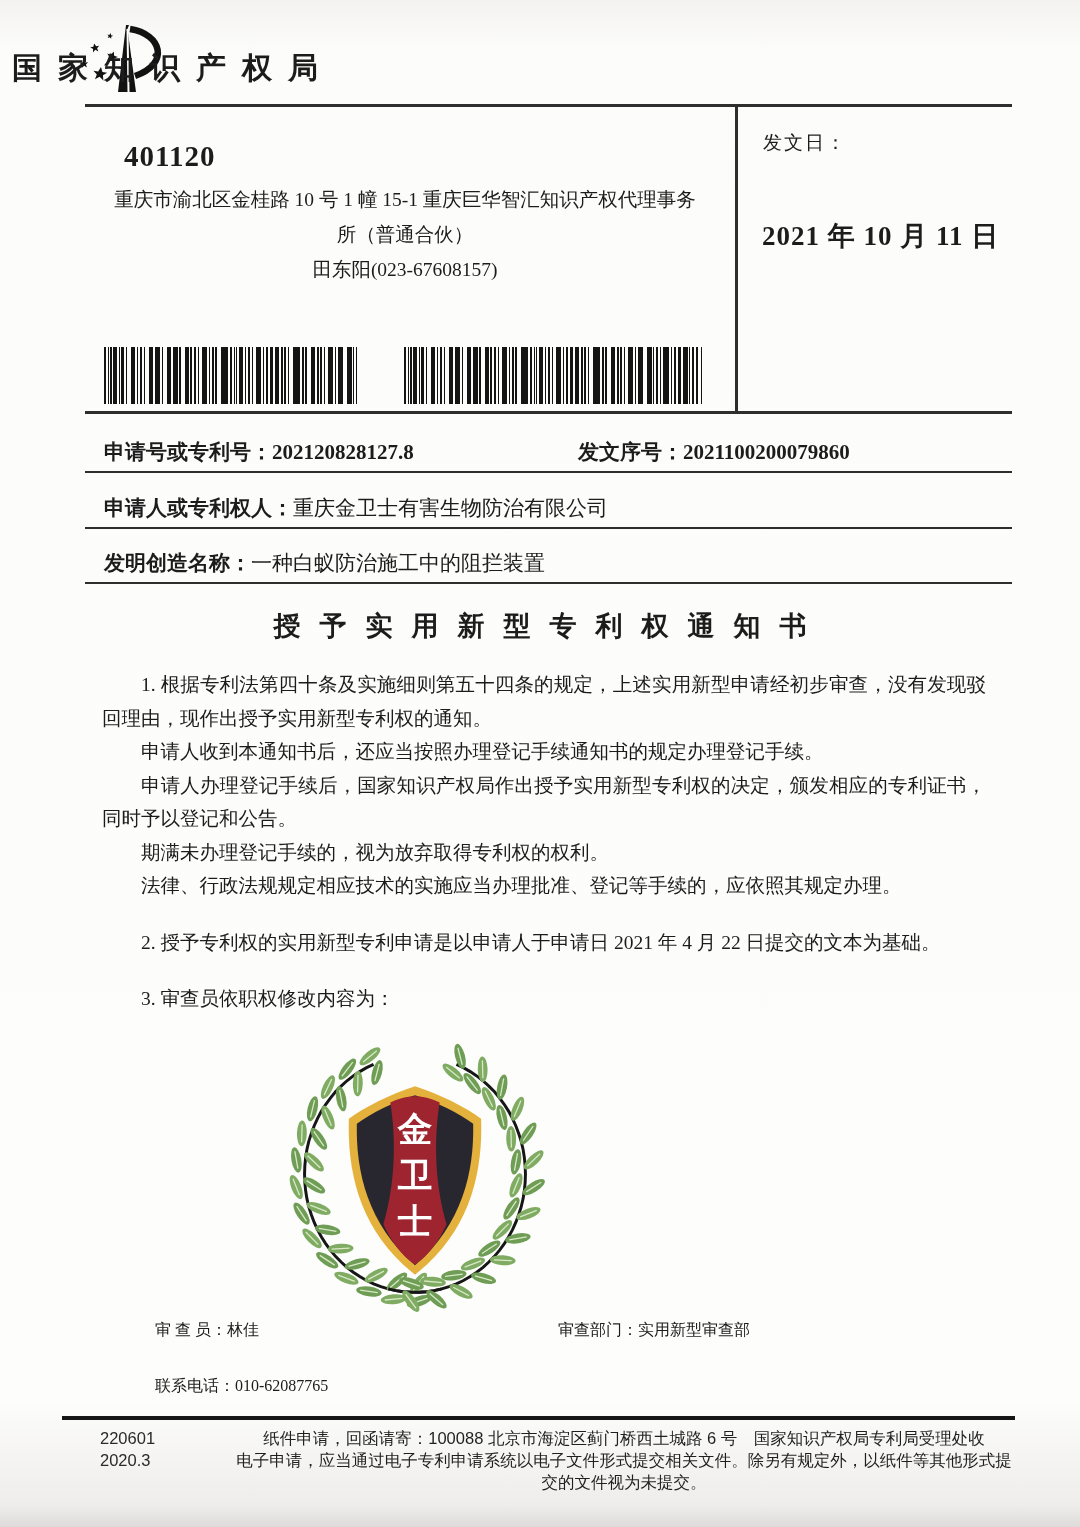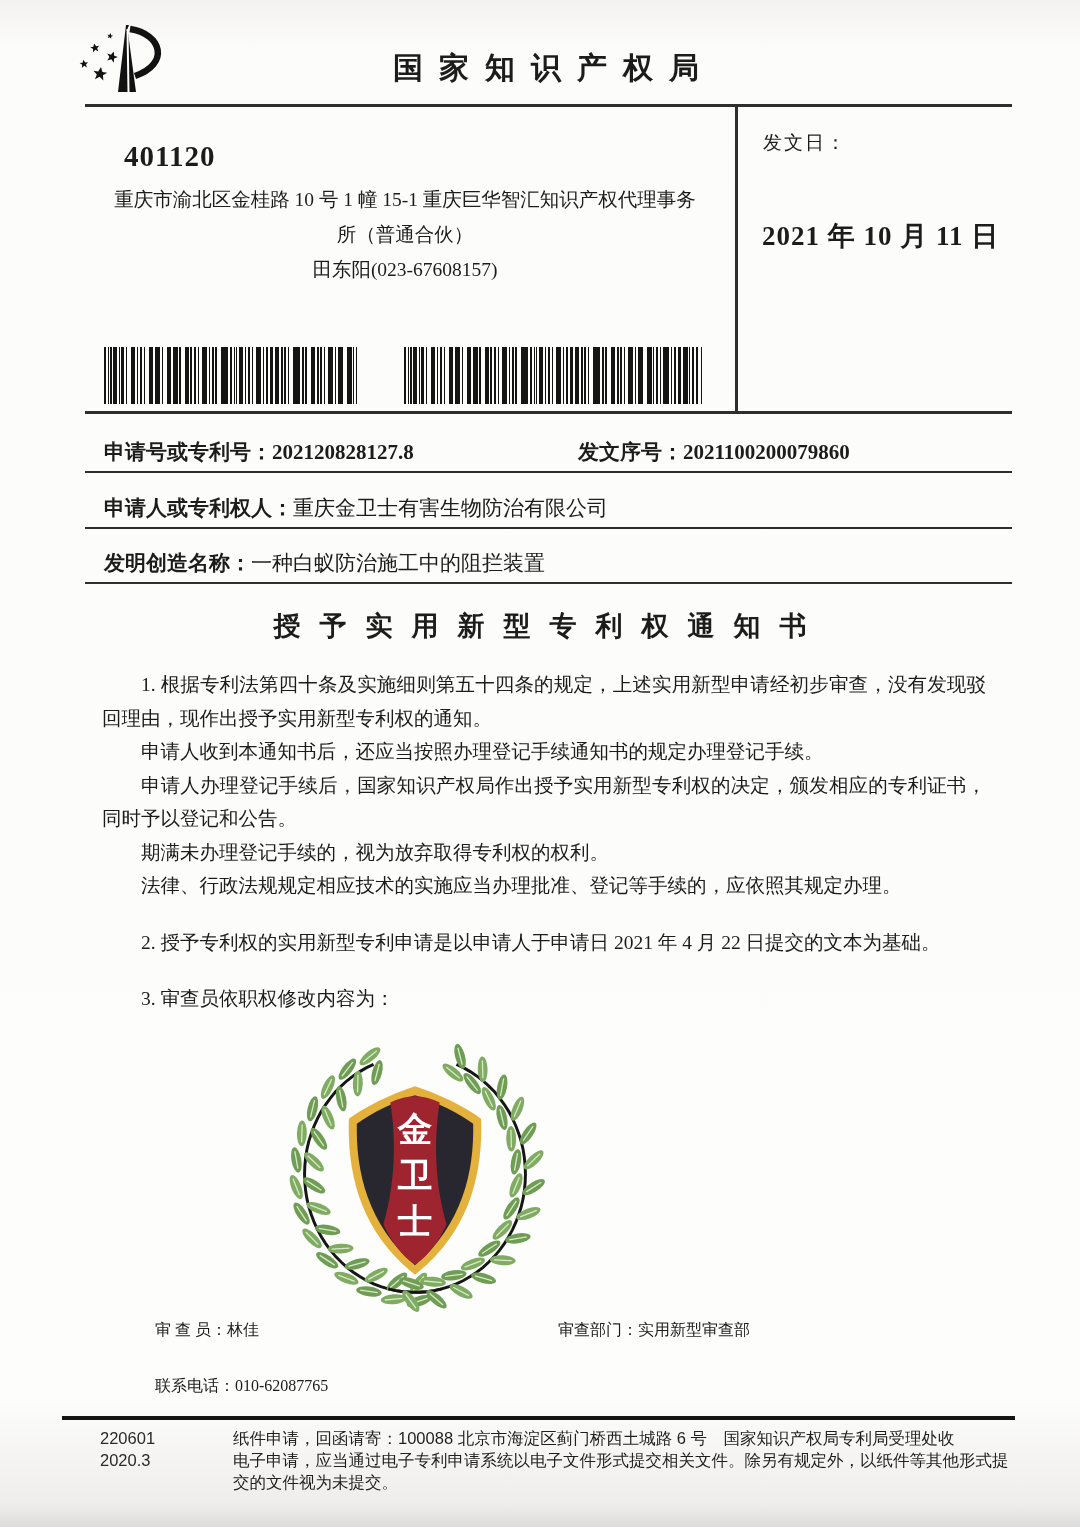--- a/index.html
+++ b/index.html
@@ -17,23 +17,22 @@
     color:var(--ink);
     overflow:hidden;
   }
   .abs{position:absolute;}
   .sans{font-family:"Liberation Sans","DejaVu Sans",sans-serif;}
   .hline{position:absolute;background:var(--line);}
   .vline{position:absolute;background:var(--line);}
 
   .agency-title{
     left:0;top:48px;width:100%;
-    text-align:center;
     font-size:30px;font-weight:700;
-    letter-spacing:16px;padding-left:28px;
+    letter-spacing:16px;padding-left:12px;
     box-sizing:border-box;
   }
   .postcode{left:124px;top:140px;font-size:29px;font-weight:700;letter-spacing:1px;}
   .addr-block{left:100px;top:182px;width:610px;text-align:center;font-size:19.5px;line-height:35px;}
 
   .dispatch-label{left:763px;top:130px;font-size:19px;letter-spacing:2px;}
   .dispatch-date{left:762px;top:218px;font-size:27px;font-weight:600;letter-spacing:1px;}
 
   .barcode{
     position:absolute;top:347px;height:57px;
@@ -56,21 +55,21 @@
   .bodytext{
     left:102px;top:668px;width:884px;
     font-size:19.5px;line-height:33.5px;text-align:justify;
   }
   .bodytext p{margin:0;text-indent:2em;}
   .bodytext p.gap{margin-top:23px;}
 
   .signoff{position:absolute;font-size:16px;}
   .footer-rule{left:62px;top:1416px;width:953px;height:4px;background:#151515;}
   .footer-codes{left:100px;top:1427px;font-size:16.5px;line-height:22px;color:#2a2a2a;}
-  .footer-text{left:233px;top:1427px;width:782px;font-size:16.5px;line-height:22px;color:#1f1f1f;}
+  .footer-text{left:233px;top:1427px;width:782px;font-size:16.5px;line-height:22px;color:#1f1f1f;text-align:center;}
   .footer-text p{margin:0;}
 
   .emblem{left:252px;top:1036px;width:326px;height:286px;}
   .emblem text{
     font-family:"Liberation Serif","DejaVu Serif",serif;
     font-weight:600;fill:#ffffff;
   }
 </style>
 </head>
 <body>

